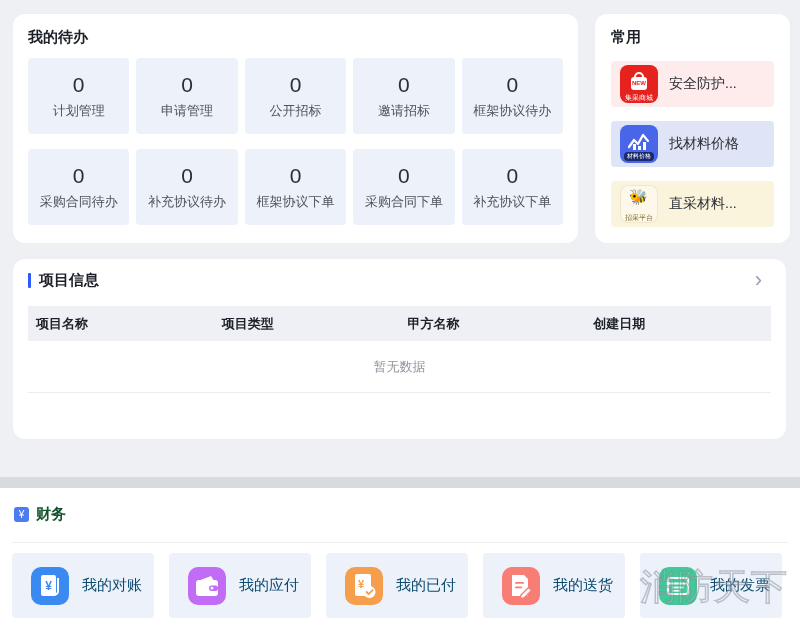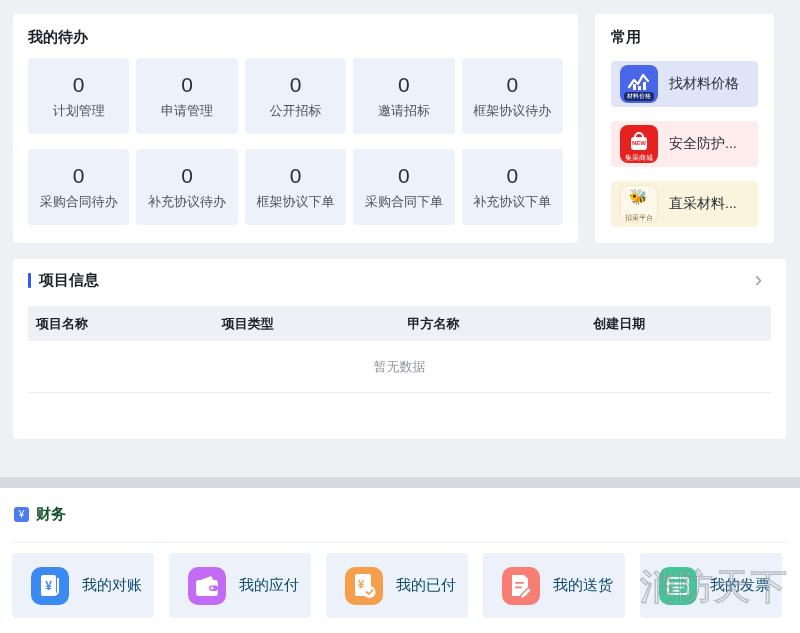--- a/index.html
+++ b/index.html
@@ -1,31 +1,31 @@
 <!DOCTYPE html>
 <html><head>
 <meta charset="utf-8">
 <style>
   * { margin:0; padding:0; box-sizing:border-box; }
   html,body { width:800px; height:633px; }
   body { font-family:"Liberation Sans","DejaVu Sans",sans-serif; background:#eef0f3; }
   .stage { position:relative; width:800px; height:633px; overflow:hidden; }
 
-  .panel { position:absolute; background:#fff; border-radius:4px; box-shadow:0 0 0 1px #edeff3; }
+  .panel { position:absolute; background:#fff; border-radius:12px; box-shadow:0 0 0 1px #edeff3; }
 
   
   .panel-todo { left:13px; top:14px; width:565px; height:229px; padding:14px 15px; }
   .panel-title { font-size:15px; font-weight:bold; color:#1d2129; }
   .todo-grid { margin-top:11px; display:grid; grid-template-columns:repeat(5,1fr); column-gap:7px; row-gap:15px; }
   .todo-card { height:76px; background:#edf1f9; border-radius:4px; display:flex; flex-direction:column; align-items:center; justify-content:center; cursor:pointer; }
   .todo-count { font-size:21px; color:#2b2f36; line-height:1.2; }
   .todo-label { margin-top:4px; font-size:13px; color:#4e535b; white-space:nowrap; }
 
   
-  .panel-common { left:595px; top:14px; width:179px; height:229px; padding:14px 16px; }
+  .panel-common { left:595px; top:14px; width:195px; height:229px; padding:14px 16px; }
   .common-item { height:46px; border-radius:4px; margin-top:14px; display:flex; align-items:center; padding-left:9px; cursor:pointer; }
   .common-item:first-of-type { margin-top:12px; }
   .app-icon { position:relative; width:38px; height:38px; border-radius:8px; flex:0 0 38px; overflow:hidden; }
   .common-label { margin-left:11px; font-size:14px; color:#2b2f36; white-space:nowrap; }
   .icon-caption { position:absolute; left:0; right:0; bottom:1px; text-align:center; font-size:7px; line-height:8px; white-space:nowrap; }
   .bag-body { position:absolute; left:11px; top:12px; width:16px; height:13px; background:#fff; border-radius:3px; }
   .bag-handle { position:absolute; left:14px; top:7px; width:10px; height:10px; border:2px solid #fff; border-radius:50%; }
   .new-badge { position:absolute; left:0; right:0; top:15px; text-align:center; font-size:6px; font-weight:bold; color:#e6221f; }
   .chart-badge { position:absolute; left:4px; right:4px; bottom:2px; background:#1b2a6b; border-radius:4px; color:#fff; font-size:6px; line-height:9px; text-align:center; white-space:nowrap; }
   .bee-glyph { position:absolute; left:0; right:0; top:3px; text-align:center; font-size:15px; }
@@ -102,43 +102,43 @@
       <div class="todo-card">
         <div class="todo-count">0</div>
         <div class="todo-label">补充协议下单</div>
       </div>
     </div>
   </div>
 
   <div class="panel panel-common">
     <div class="panel-title">常用</div>
 
+    <div class="common-item" style="background-color: rgb(253, 236, 235);">
+      <div class="app-icon" style="background-color: rgb(230, 34, 31);">
+        <div class="bag-handle"></div>
+        <div class="bag-body"></div>
+        <div class="new-badge">NEW</div>
+        <div class="icon-caption" style="color: rgb(255, 255, 255);">集采商城</div>
+      </div>
+      <div class="common-label">安全防护...</div>
+    </div>
+
     <div class="common-item" style="background-color: rgb(223, 228, 247);">
       <div class="app-icon" style="background-color: rgb(74, 102, 232);">
         <svg viewBox="0 0 38 38">
           <polyline points="9,22 14,15 18,19 23,10 28,16" fill="none" stroke="#ffffff" stroke-width="2.2" stroke-linecap="round" stroke-linejoin="round"></polyline>
           <rect x="13" y="19" width="3" height="6" fill="#ffffff"></rect>
           <rect x="18" y="21" width="3" height="4" fill="#ffffff"></rect>
           <rect x="23" y="17" width="3" height="8" fill="#ffffff"></rect>
         </svg>
         <div class="chart-badge">材料价格</div>
       </div>
       <div class="common-label">找材料价格</div>
     </div>
 
-    <div class="common-item" style="background-color: rgb(253, 236, 235);">
-      <div class="app-icon" style="background-color: rgb(230, 34, 31);">
-        <div class="bag-handle"></div>
-        <div class="bag-body"></div>
-        <div class="new-badge">NEW</div>
-        <div class="icon-caption" style="color: rgb(255, 255, 255);">集采商城</div>
-      </div>
-      <div class="common-label">安全防护...</div>
-    </div>
-
     <div class="common-item" style="background-color: rgb(250, 244, 220);">
       <div class="app-icon" style="box-shadow: rgb(239, 230, 204) 0px 0px 0px 1px inset; background-color: rgb(253, 248, 234);">
         <div class="bee-glyph">🐝</div>
         <div class="icon-caption" style="color: rgb(122, 92, 30);">招采平台</div>
       </div>
       <div class="common-label">直采材料...</div>
     </div>
   </div>
 
   <div class="panel panel-project">

